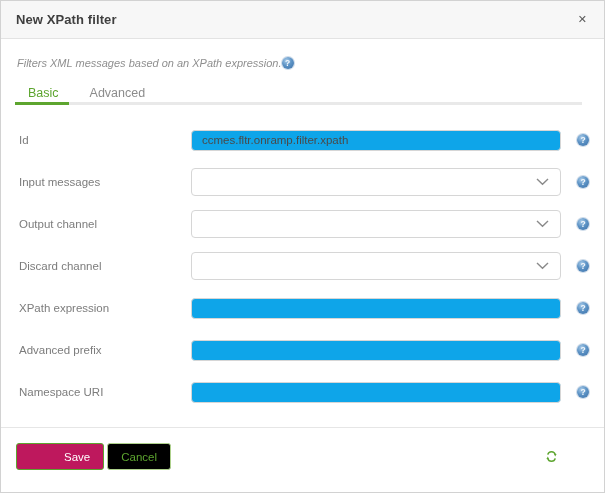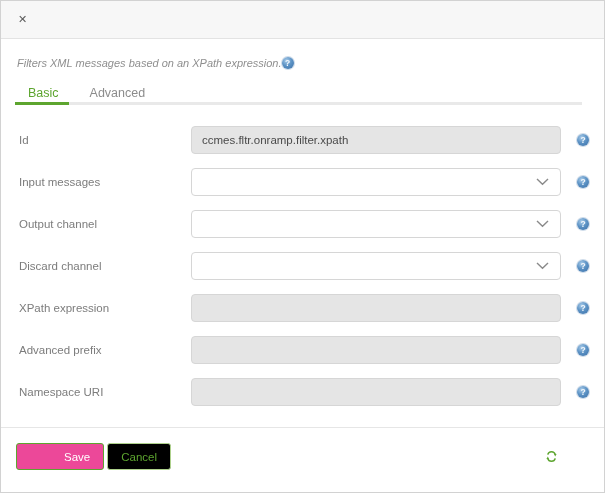--- a/index.html
+++ b/index.html
@@ -106,24 +106,24 @@
   .field-label {
     width: 175px;
     flex: 0 0 175px;
     font-size: 11.5px;
     color: #7c7c7c;
     padding-left: 3px;
   }
   .field-box { flex: 1 1 auto; }
   .text-input {
     width: 100%;
-    height: 28px;
+    height: 21px;
     border: 1px solid #d6d6d6;
     border-radius: 4px;
-    background: #e5e5e5;
+    background: #0ea5e9;
     font-family: "Liberation Sans", sans-serif;
     font-size: 11.5px;
     color: #4a4a4a;
     padding: 0 10px;
     outline: none;
   }
   .select-box {
     width: 100%;
     height: 28px;
     border: 1px solid #d6d6d6;
@@ -146,21 +146,21 @@
   }
   .btn {
     height: 27px;
     font-family: "Liberation Sans", sans-serif;
     font-size: 11.5px;
     border-radius: 3px;
     cursor: pointer;
     padding: 0 13px;
   }
   .btn-save {
-    background: #ec4899;
+    background: #be185d;
     border: 1px solid #5da52f;
     color: #fff;
     padding-left: 47px;
   }
   .btn-cancel {
     background: #000000;
     border: 1px solid #aed18c;
     color: #5da52f;
     margin-left: 3px;
   }
@@ -171,20 +171,21 @@
     display: flex;
     align-items: center;
   }
 </style>
 </head>
 <body>
 
 <div class="dialog">
 
   <div class="dlg-header">
+    <span class="dlg-title">New XPath filter</span>
     <span class="close-btn">✕</span>
   </div>
 
   <div class="desc-row">
     <span class="desc-text">Filters XML messages based on an XPath expression.</span>
     <span class="help-icon">?</span>
   </div>
 
   <div class="tabs-row">
     <span class="tab basic">Basic</span>

